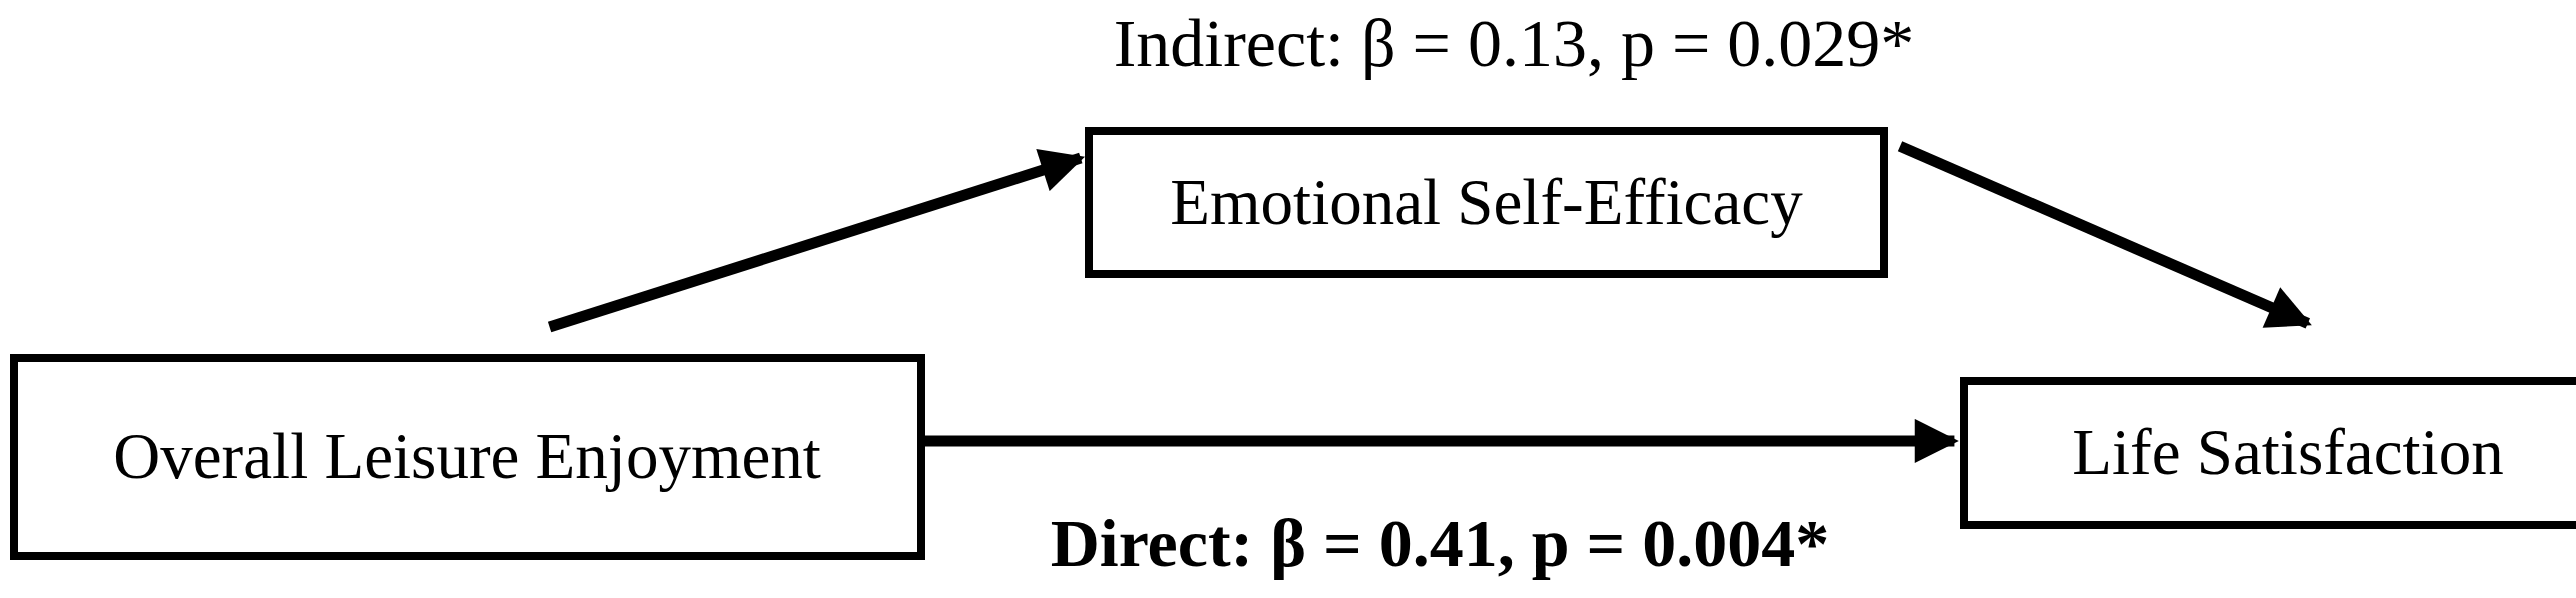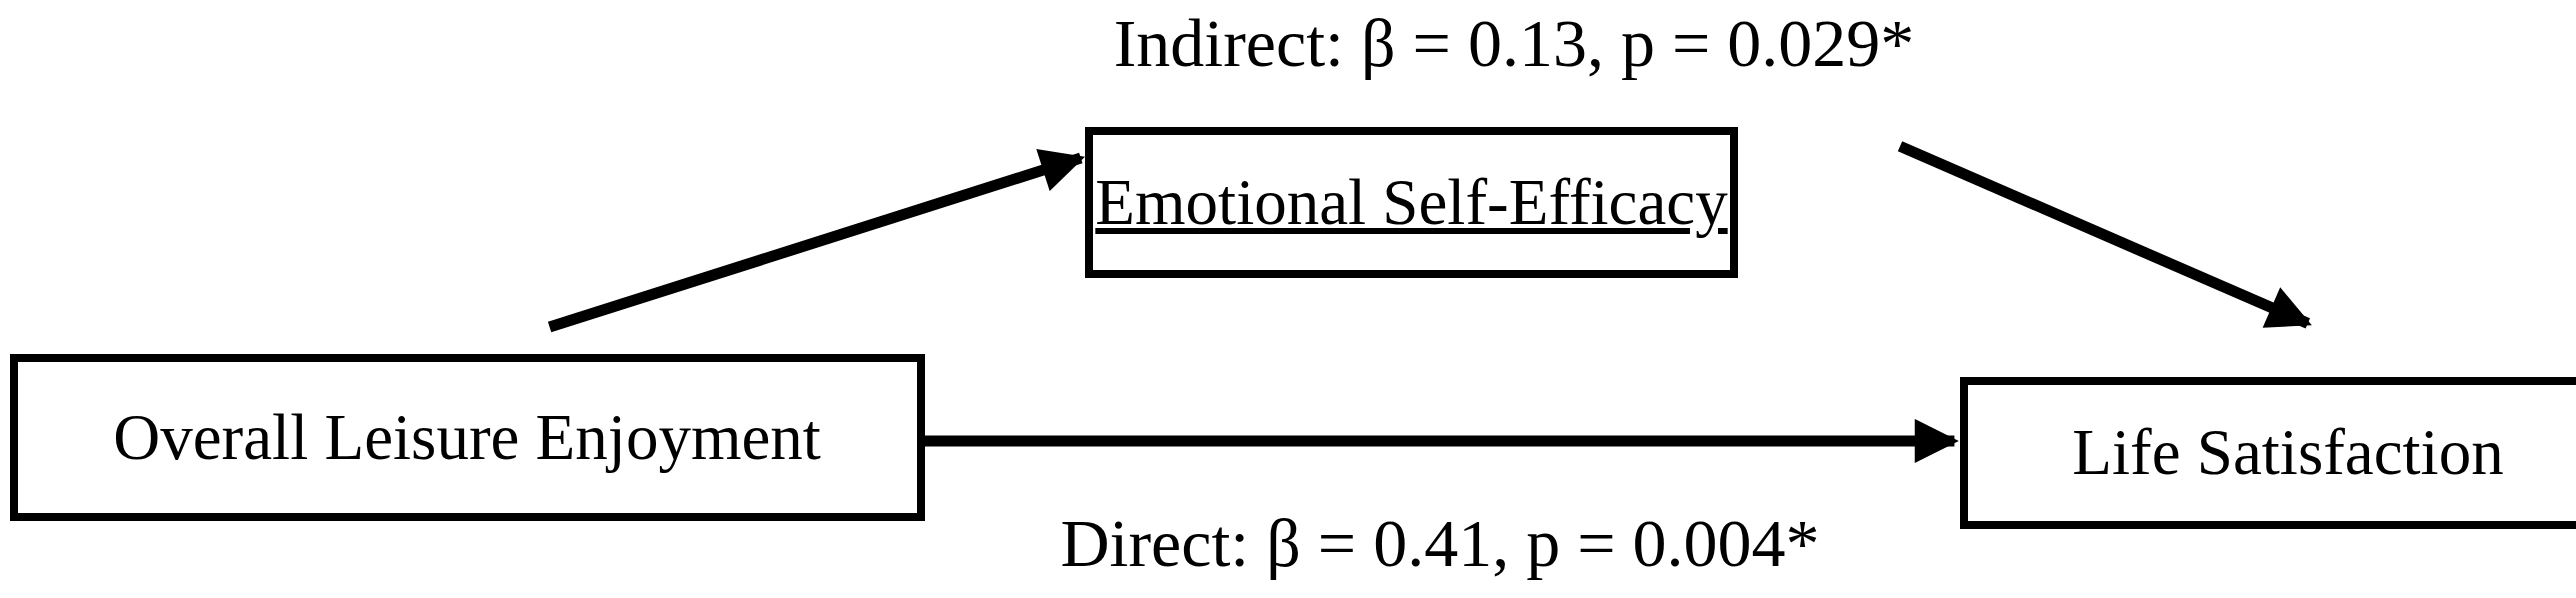--- a/index.html
+++ b/index.html
@@ -29,32 +29,32 @@
     border: 8px solid #000000;
     background: #ffffff;
     display: flex;
     align-items: center;
     justify-content: center;
     text-align: center;
     font-size: 65px;
     line-height: 1.1;
     white-space: nowrap;
   }
-  .node-predictor { left: 9.6px;   top: 354px; width: 915px; height: 167px; }
-  .node-mediator  { left: 1085px; top: 127px; width: 653px; height: 151px; text-decoration: underline; }
+  .node-predictor { left: 9.6px;   top: 354px; width: 915px; height: 206px; }
+  .node-mediator  { left: 1085px; top: 127px; width: 803px; height: 151px; }
   .node-outcome   { left: 1960px; top: 377px; width: 656px;  height: 152px; }
   .effect-label {
     position: absolute;
     font-size: 68px;
     line-height: 1.1;
     text-align: center;
     white-space: nowrap;
   }
   .effect-indirect { left: 1051px; top: 5.9px;   width: 926px; }
-  .effect-direct   { left: 977px; top: 506px; width: 926px; }
+  .effect-direct   { left: 977px; top: 506px; width: 926px; font-weight: bold; }
 </style>
 </head>
 <body>
 
 <div class="canvas">
 
   <svg class="arrow-layer" viewBox="0 0 3506 815" xmlns="http://www.w3.org/2000/svg" aria-hidden="true">
     <defs>
       <marker id="arrowhead" viewBox="0 0 10 10" refX="9" refY="5" markerWidth="4.2" markerHeight="4" orient="auto">
         <path d="M 0 0 L 10 5 L 0 10 z" fill="#000000"></path>

